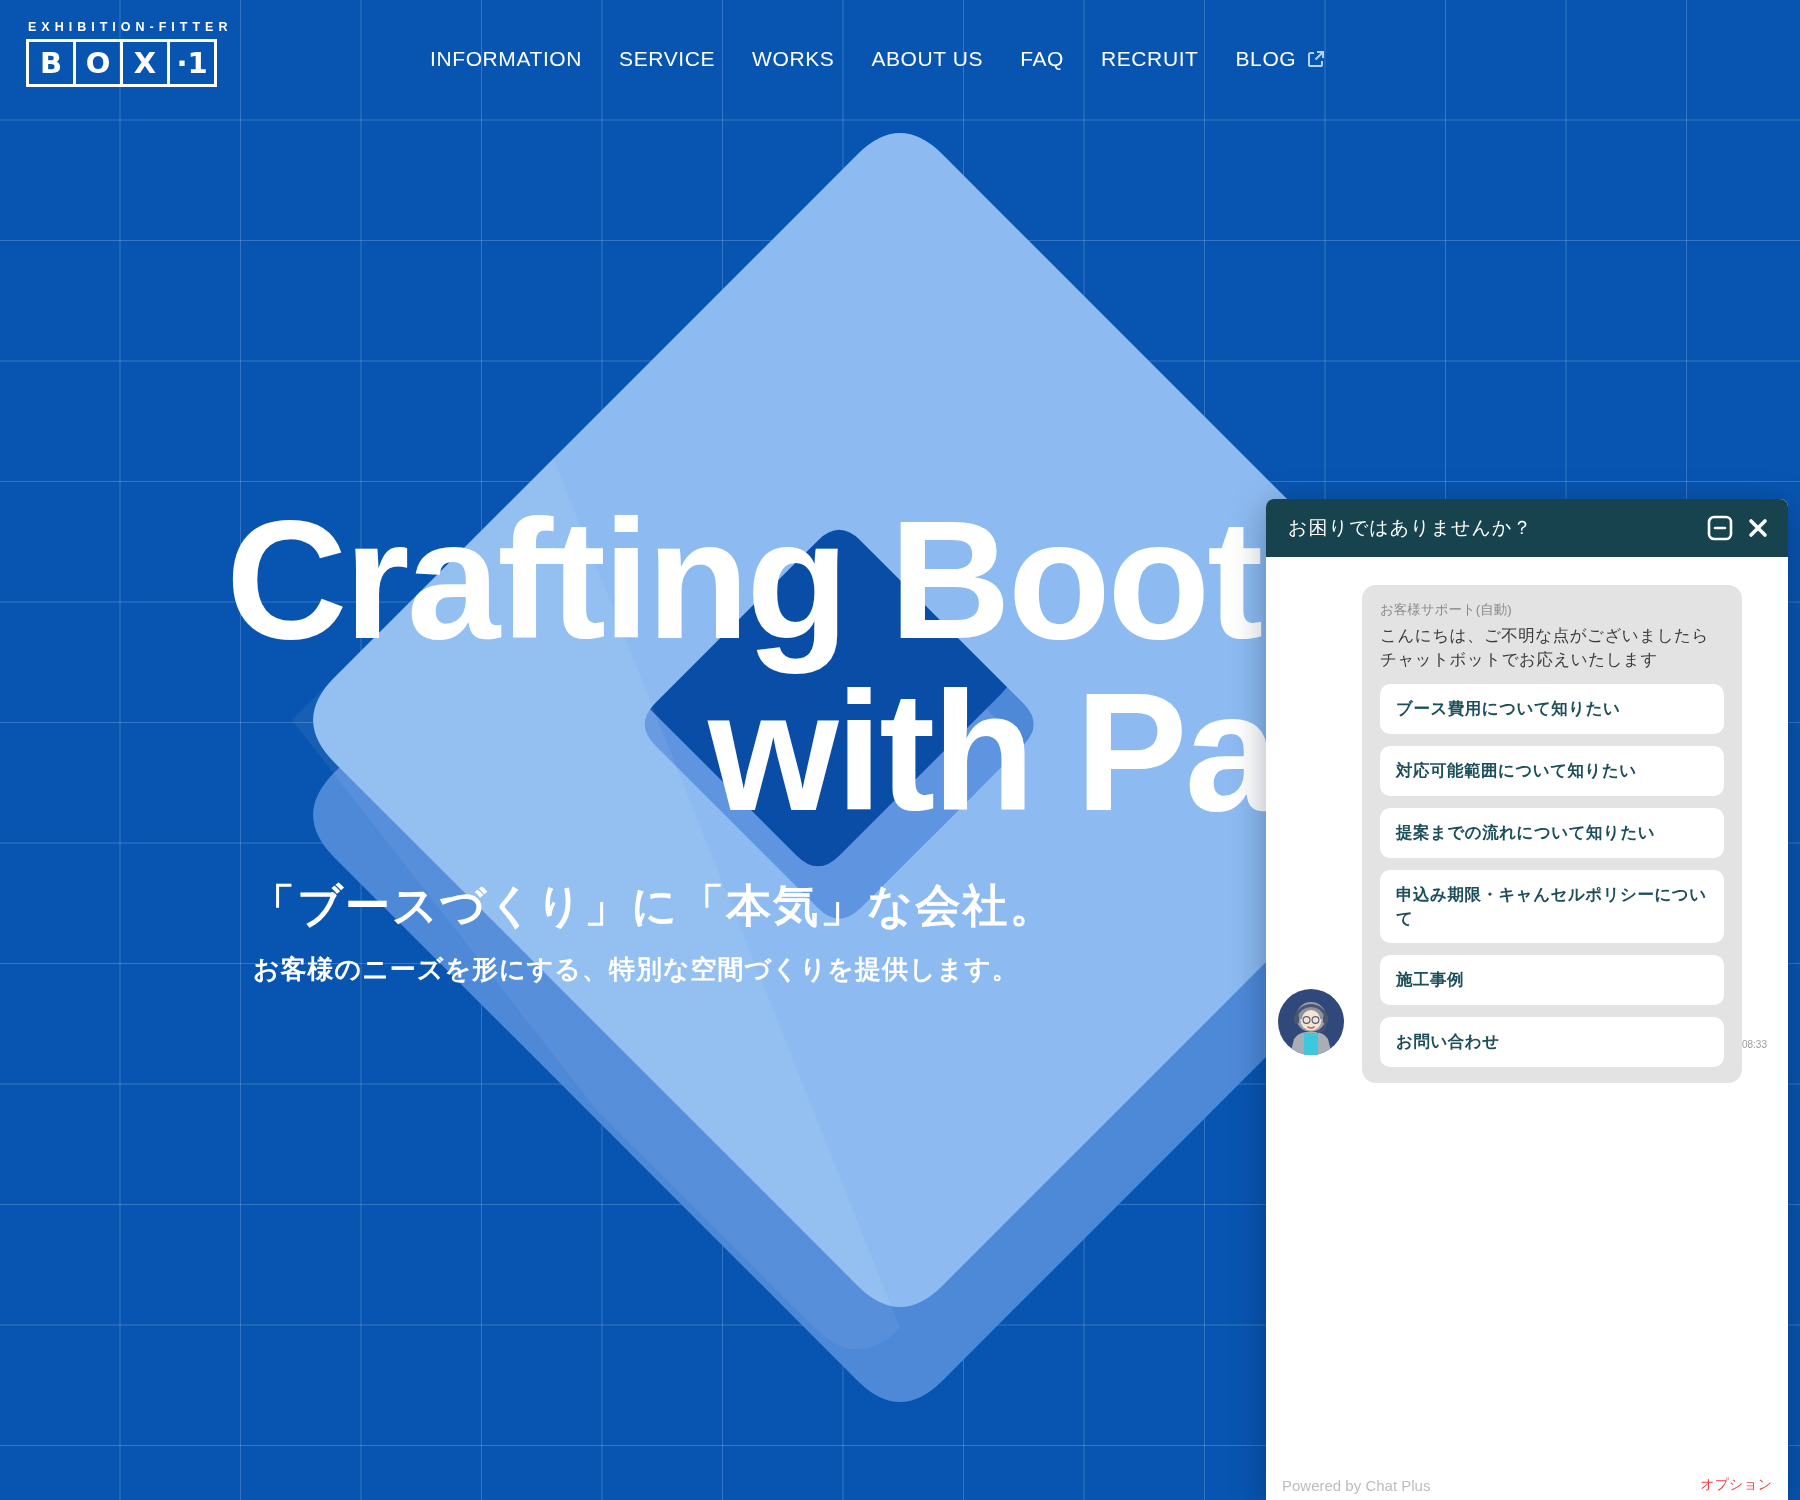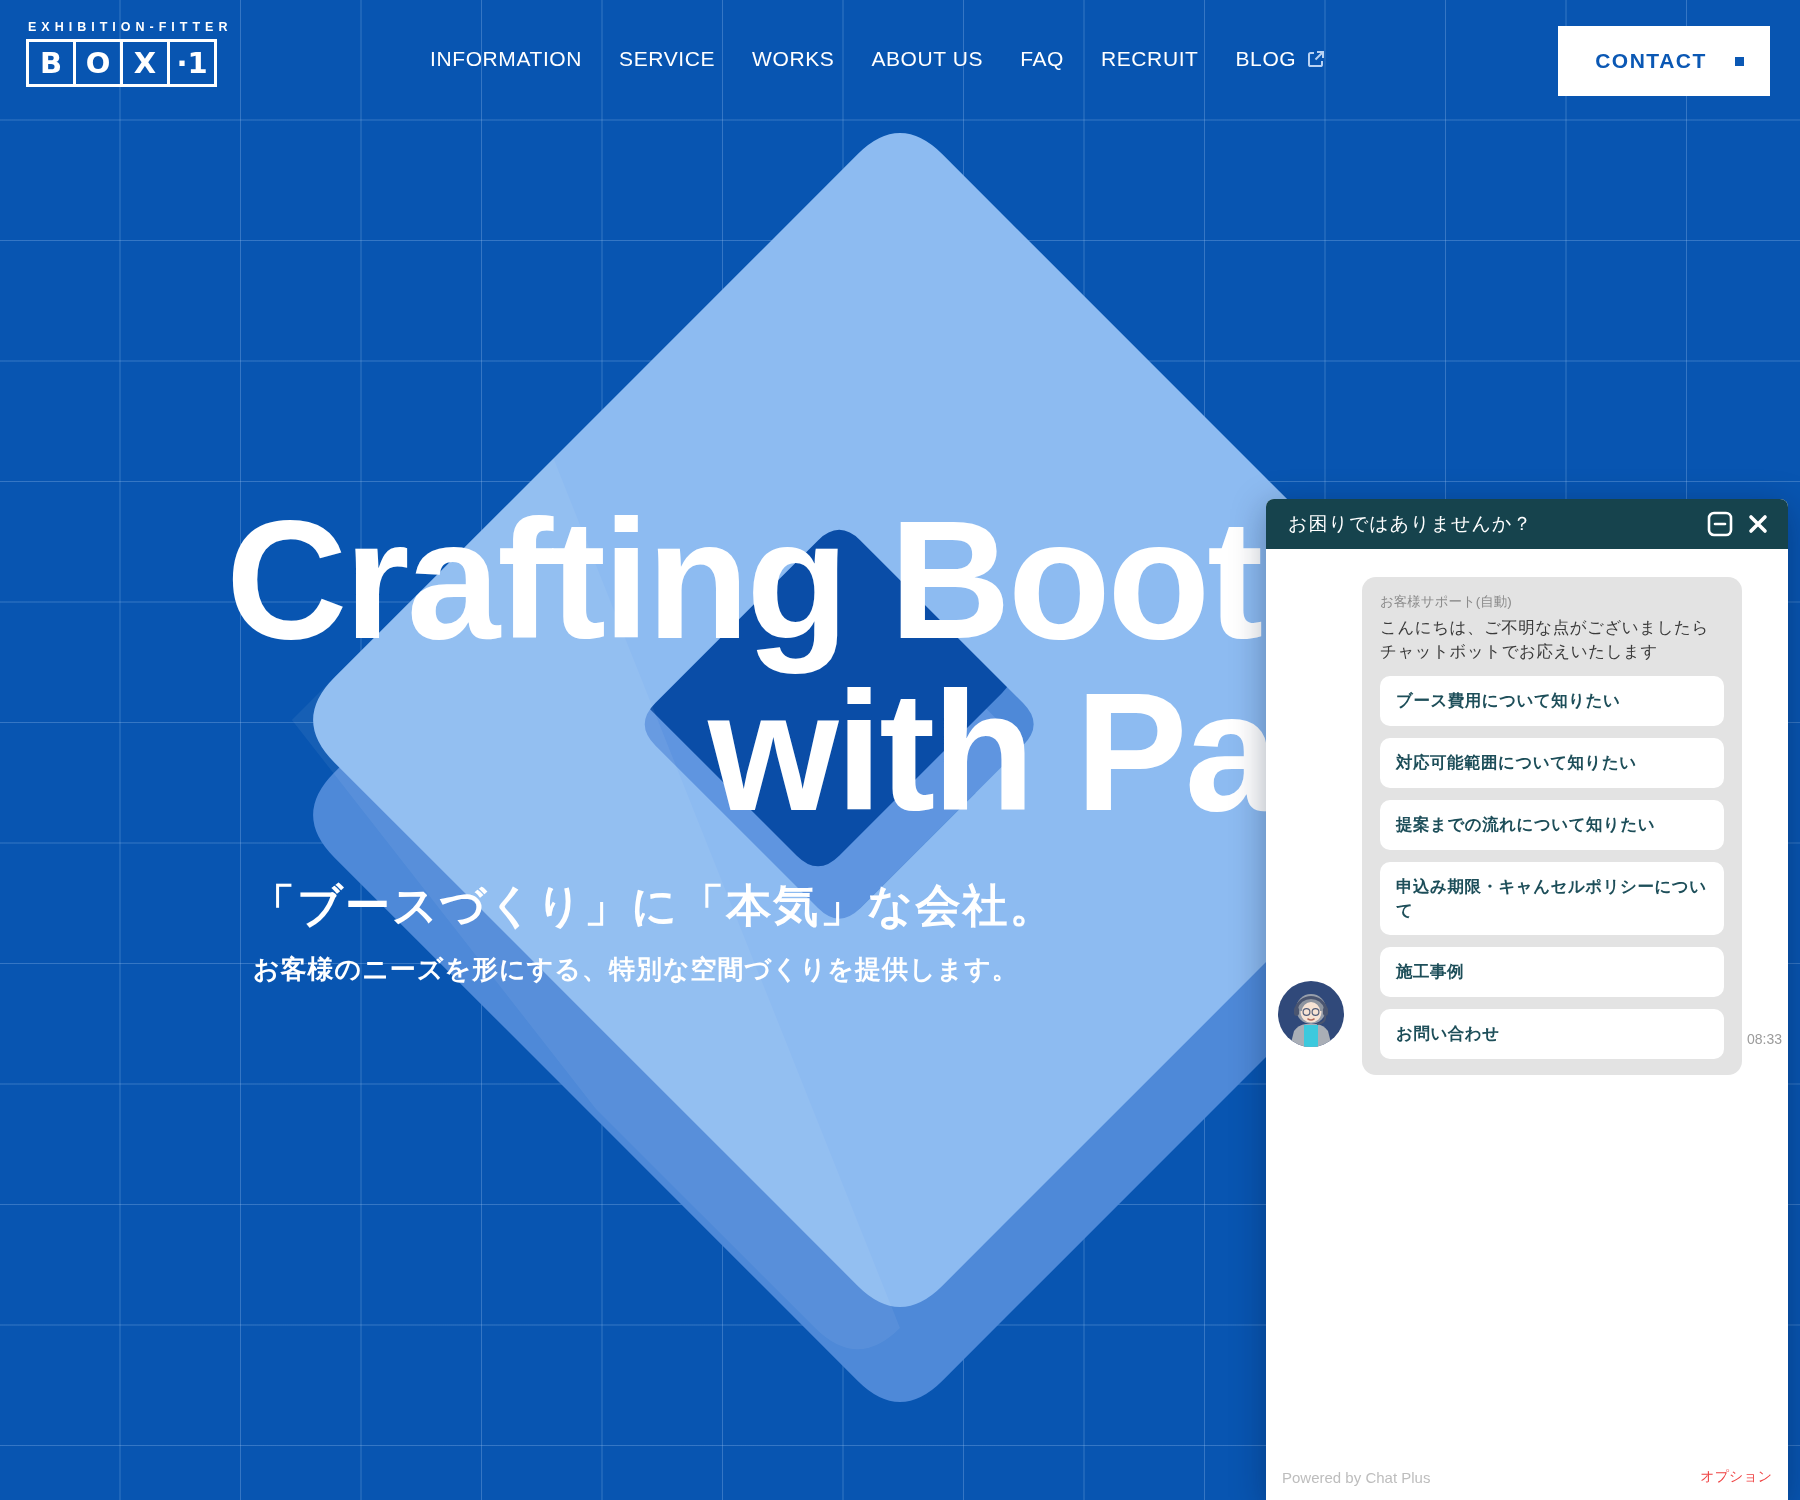--- a/index.html
+++ b/index.html
@@ -46,40 +46,40 @@
   .h1-line1{left:226px;top:496px;}
   .h1-line2{left:708px;top:668px;}
   .jp-heading{position:absolute;left:250px;top:876px;color:#fff;font-size:45px;font-weight:700;letter-spacing:2px;z-index:10;white-space:nowrap;}
   .jp-desc{position:absolute;left:253px;top:952px;color:#fff;font-size:26px;font-weight:600;letter-spacing:1px;z-index:10;white-space:nowrap;}
   
   .chat{
     position:absolute;left:1266px;top:499px;width:522px;height:1001px;z-index:40;
     background:#ffffff;border-radius:8px 8px 0 0;box-shadow:0 8px 34px rgba(0,20,50,.35);
   }
   .chat-header{
-    height:50px;background:#16434d;border-radius:8px 8px 0 0;
+    height:58px;background:#16434d;border-radius:8px 8px 0 0;
     display:flex;align-items:center;padding:0 14px 0 22px;color:#fff;
   }
   .chat-title{flex:1;font-size:19px;letter-spacing:1px;}
   .chat-hbtn{width:32px;height:32px;display:flex;align-items:center;justify-content:center;cursor:pointer;margin-left:6px;}
   .chat-body{position:relative;height:951px;}
   .bubble{
     position:absolute;left:96px;top:28px;width:380px;box-sizing:border-box;
     background:#e3e3e3;border-radius:14px;padding:14px 18px 16px 18px;
   }
   .bubble-label{color:#8b8b8b;font-size:13.5px;margin:2px 0 5px 0;}
   .bubble-text{color:#3a3a3a;font-size:16.5px;line-height:1.45;letter-spacing:.5px;}
   .quick-reply{
     background:#ffffff;border:none;border-radius:10px;width:100%;box-sizing:border-box;
     margin-top:12px;padding:13px 16px;text-align:left;cursor:pointer;
     color:#1d4e59;font-size:16.5px;font-weight:600;line-height:1.45;letter-spacing:.5px;
     font-family:inherit;display:block;
   }
   .chat-avatar{position:absolute;left:12px;top:432px;width:66px;height:66px;}
-  .chat-timestamp{position:absolute;right:6px;top:482px;color:#9b9b9b;font-size:14px;}
+  .chat-timestamp{position:absolute;right:21px;top:482px;color:#9b9b9b;font-size:10px;}
   .chat-footer{
     position:absolute;left:0;bottom:14px;width:100%;box-sizing:border-box;
     padding:0 16px;display:flex;justify-content:space-between;align-items:center;text-align:center;
   }
   .powered-by{color:#bdbdbd;font-size:15px;cursor:pointer;}
   .options-link{color:#ef4444;font-size:14px;cursor:pointer;}
 </style>
 </head>
 <body>
 
@@ -136,24 +136,20 @@
         <span>BLOG</span>
         <span>
           <svg width="20" height="20" viewBox="0 0 20 20">
             <path d="M8 4 H4.6 A1.6 1.6 0 0 0 3 5.6 V15.4 A1.6 1.6 0 0 0 4.6 17 H14.4 A1.6 1.6 0 0 0 16 15.4 V12" fill="none" stroke="#b9d2f3" stroke-width="2"></path>
             <path d="M11 3 H17 V9" fill="none" stroke="#b9d2f3" stroke-width="2"></path>
             <path d="M17 3 L9.5 10.5" stroke="#b9d2f3" stroke-width="2"></path>
           </svg>
         </span>
       </div>
     </nav>
-  <div class="contact-btn">
-    <span class="label">CONTACT</span>
-    <span class="square"></span>
-  </div>
 </div>
 
 <div class="h1-line h1-line1">Crafting Booths</div>
 <div class="h1-line h1-line2">with Passion</div>
 <div class="jp-heading">「ブースづくり」に「本気」な会社。</div>
 <div class="jp-desc">お客様のニーズを形にする、特別な空間づくりを提供します。</div>
 
 <div class="chat">
   <div class="chat-header">
     <span class="chat-title">お困りではありませんか？</span>

